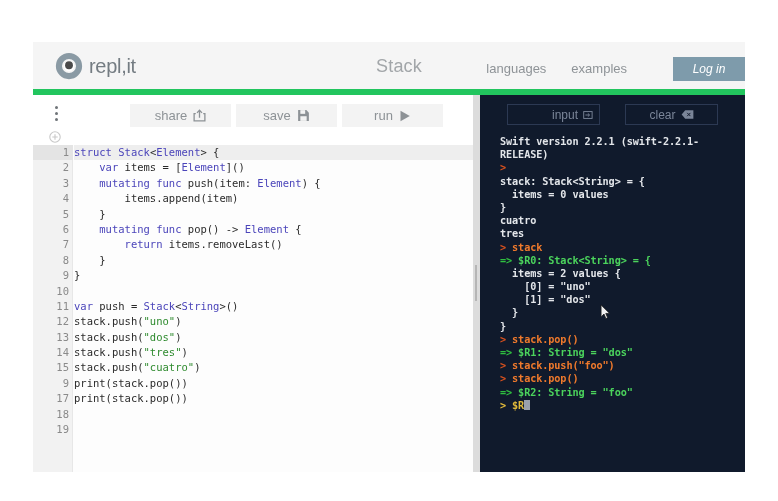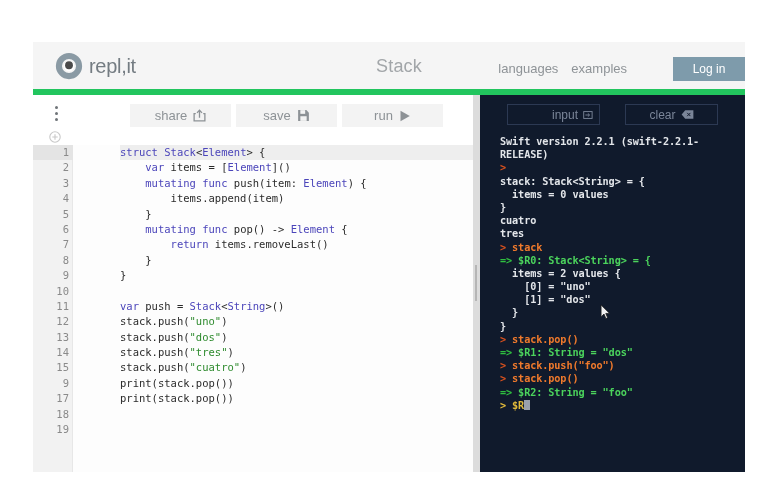--- a/index.html
+++ b/index.html
@@ -59,21 +59,21 @@
     top: 14px;
     font-size: 18px;
     color: #a2a6a9;
     letter-spacing: 0.2px;
   }
   .nav-links {
     position: absolute;
     right: 118px;
     top: 19px;
     display: flex;
-    gap: 13px;
+    gap: 25px;
   }
   .nav-link {
     font-size: 13px;
     color: #8e9397;
     cursor: pointer;
     white-space: nowrap;
   }
   .login-btn {
     position: absolute;
     right: 0px;
@@ -82,20 +82,21 @@
     height: 24px;
     background: #7e9bab;
     color: #ffffff;
     font-size: 12px;
     border: none;
     display: flex;
     align-items: center;
     justify-content: center;
     cursor: pointer;
     font-family: "Liberation Sans", sans-serif;
+    font-style: italic;
   }
 
   
   .toolbar {
     position: absolute;
     left: 33px;
     top: 95px;
     width: 440px;
     height: 50px;
     background: #ffffff;
@@ -167,21 +168,20 @@
     border-right: 1px solid #e7e7e7;
     box-sizing: border-box;
   }
   .code-area {
     position: absolute;
     left: 41px;
     top: 0;
     right: 0;
     height: 327px;
     background: #fdfdfd;
-    padding-left: 46px;
   }
   .code-line {
     position: relative;
     height: 15.4px;
     line-height: 15.4px;
     font-family: "DejaVu Sans Mono", monospace;
     font-size: 10.5px;
     white-space: pre;
     color: #2b2b2b;
   }

